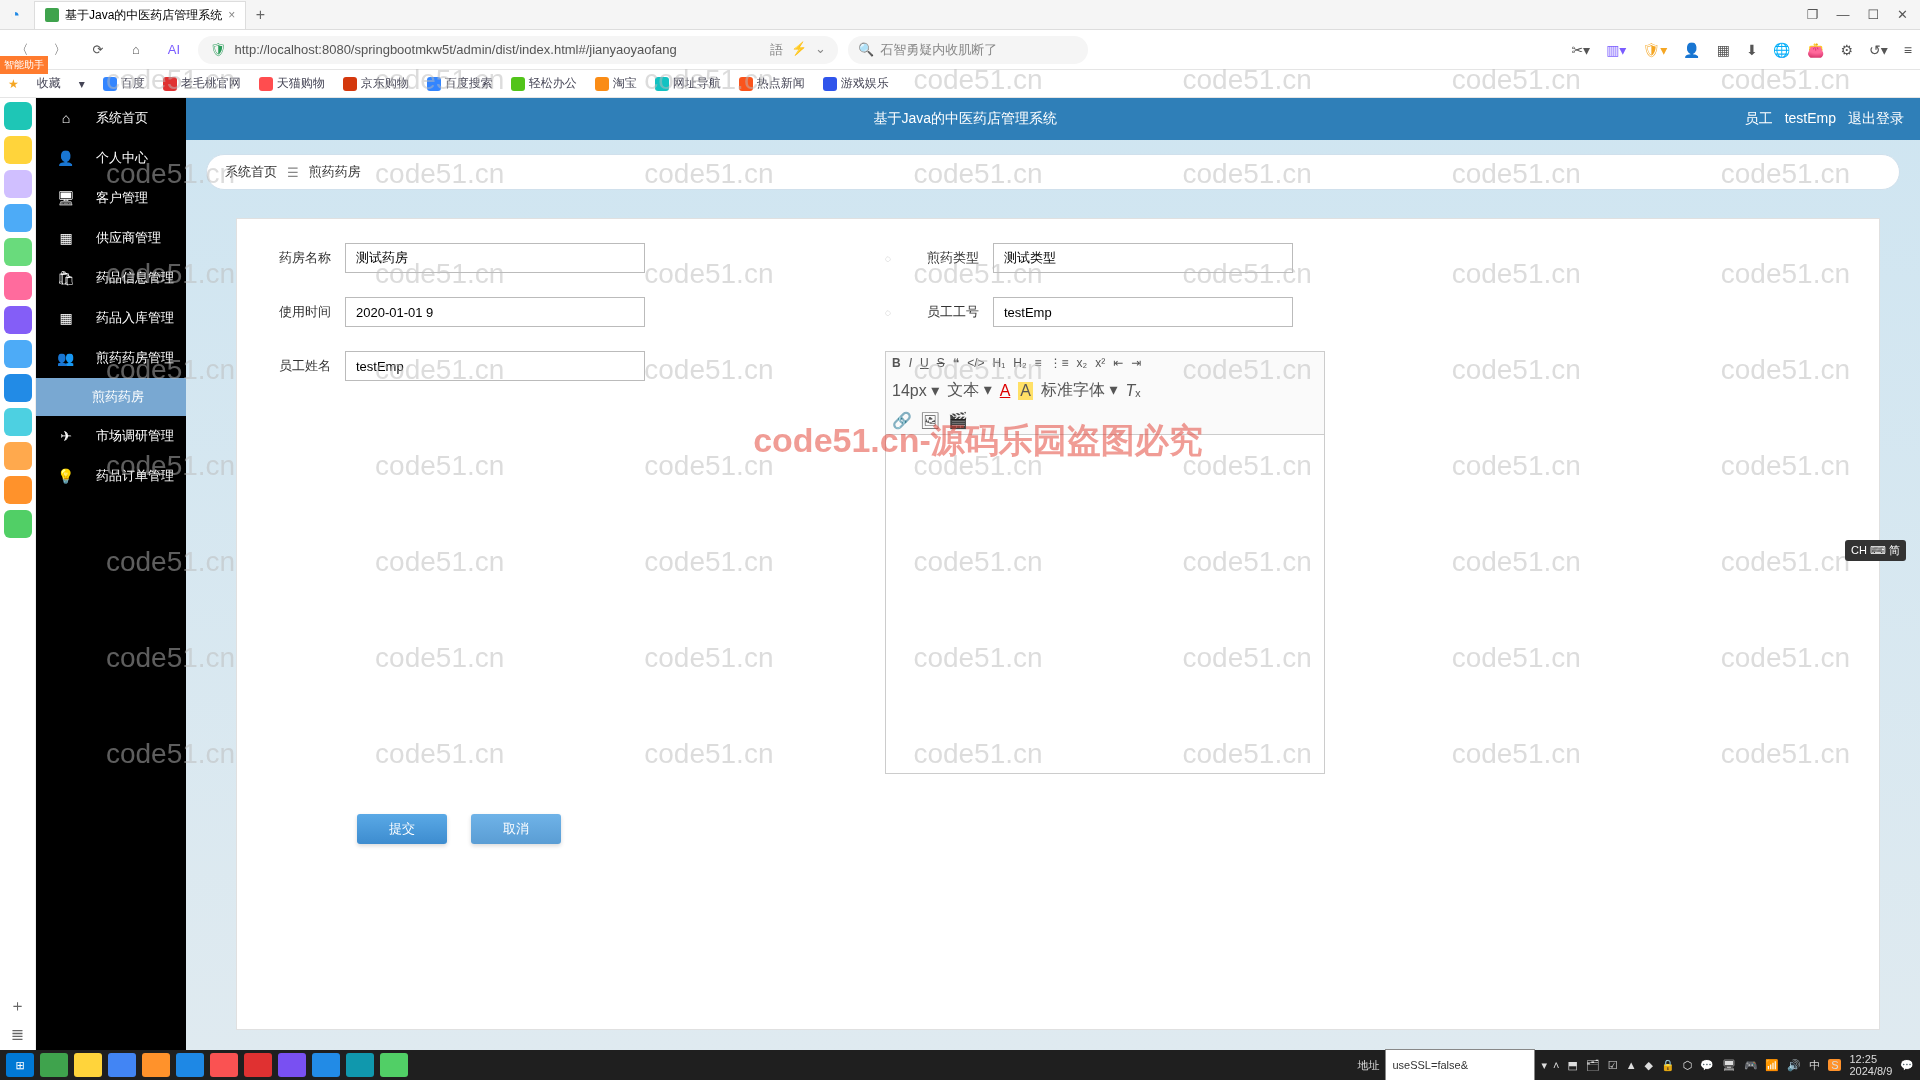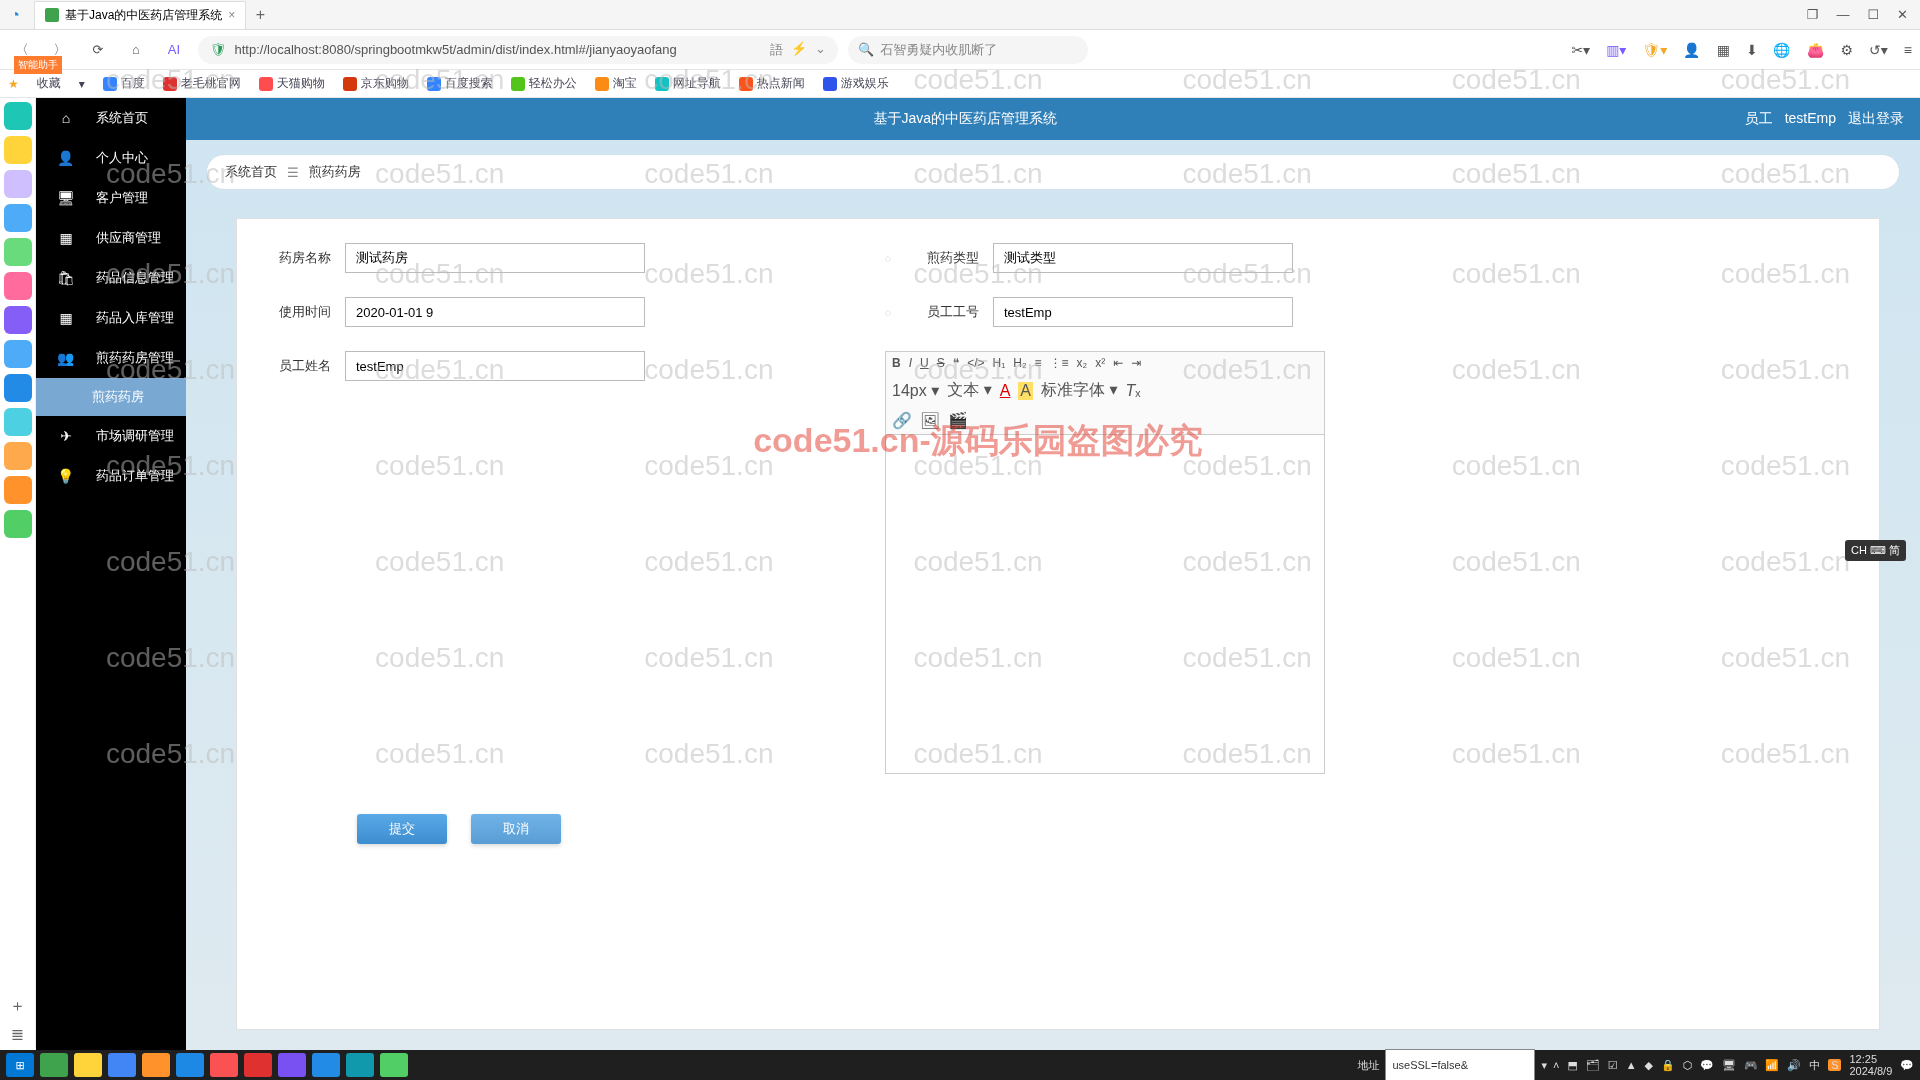--- a/index.html
+++ b/index.html
@@ -79,21 +79,21 @@
   
   .taskbar { position:fixed; left:0; right:0; bottom:0; height:30px; background:#1f1f1f; display:flex; align-items:center; padding:0 6px; gap:6px; color:#ddd; font-size:11px; z-index:10; }
   .tb-item { width:28px; height:24px; border-radius:3px; display:flex; align-items:center; justify-content:center; }
   .tb-mid { flex:1; display:flex; align-items:center; gap:6px; }
   .tb-field { background:#fff; color:#333; border:1px solid #888; height:32px; width:150px; padding:0 6px; font-size:11px; display:flex; align-items:center; }
   .tb-right { display:flex; gap:8px; align-items:center; }
   .tb-clock { text-align:left; line-height:1.1; }
 
   .ime-badge { position:fixed; right:14px; top:540px; background:#333; color:#fff; font-size:11px; padding:3px 6px; border-radius:3px; z-index:5; }
 
-  .orange-tag { position:fixed; left:14px; top:56px; background:#ff7b2e; color:#fff; font-size:10px; padding:2px 4px; z-index:6; }
+  .orange-tag { position:fixed; left:0; top:56px; background:#ff7b2e; color:#fff; font-size:10px; padding:2px 4px; z-index:6; }
 </style>
 </head>
 <body>
 
 <div class="browser-tabs">
   <div class="tab-icon-circle">◔</div>
   <div class="tab">
     <span class="favicon"></span>
     <span>基于Java的中医药店管理系统</span>
     <span class="close">×</span>

